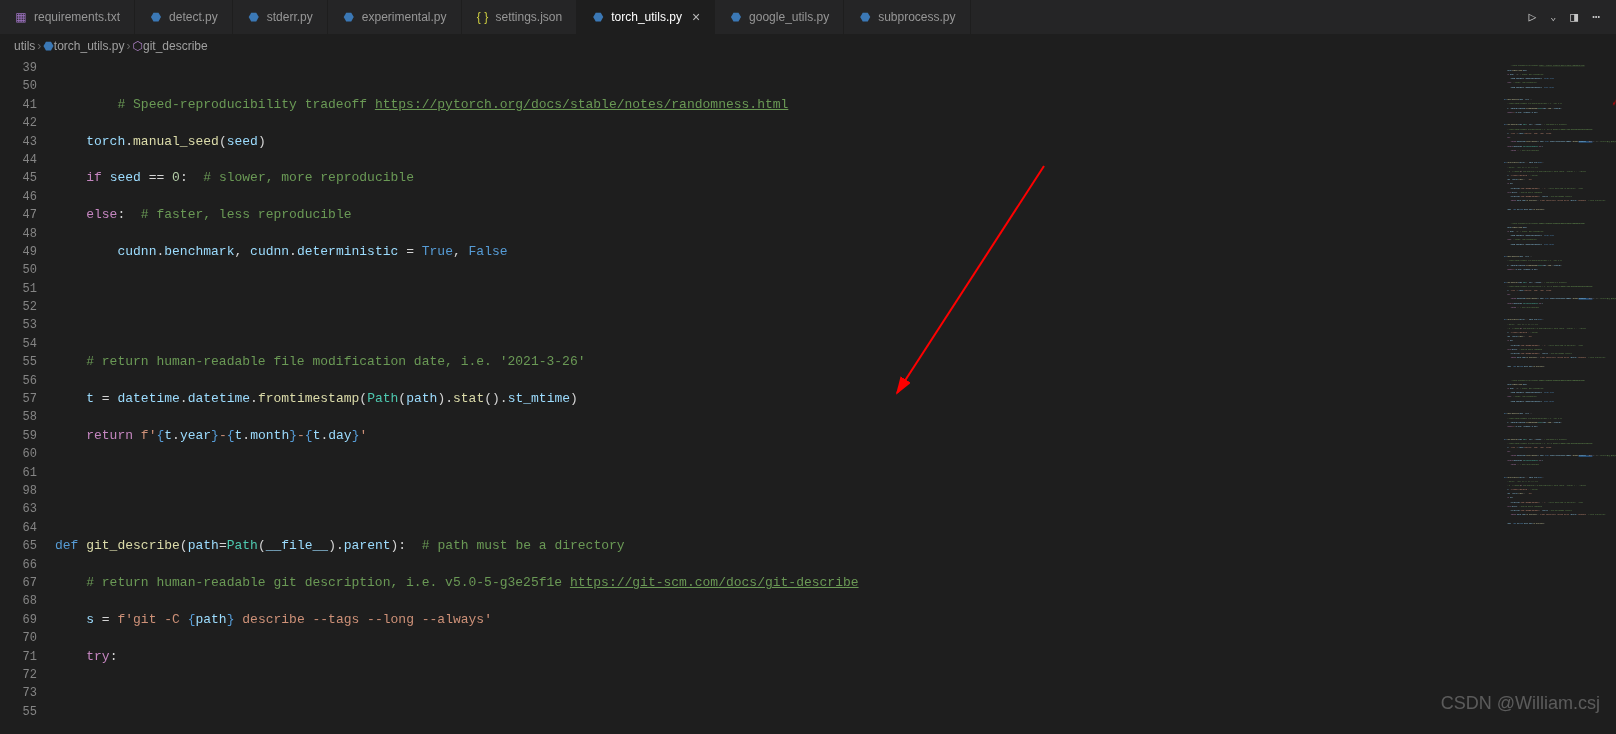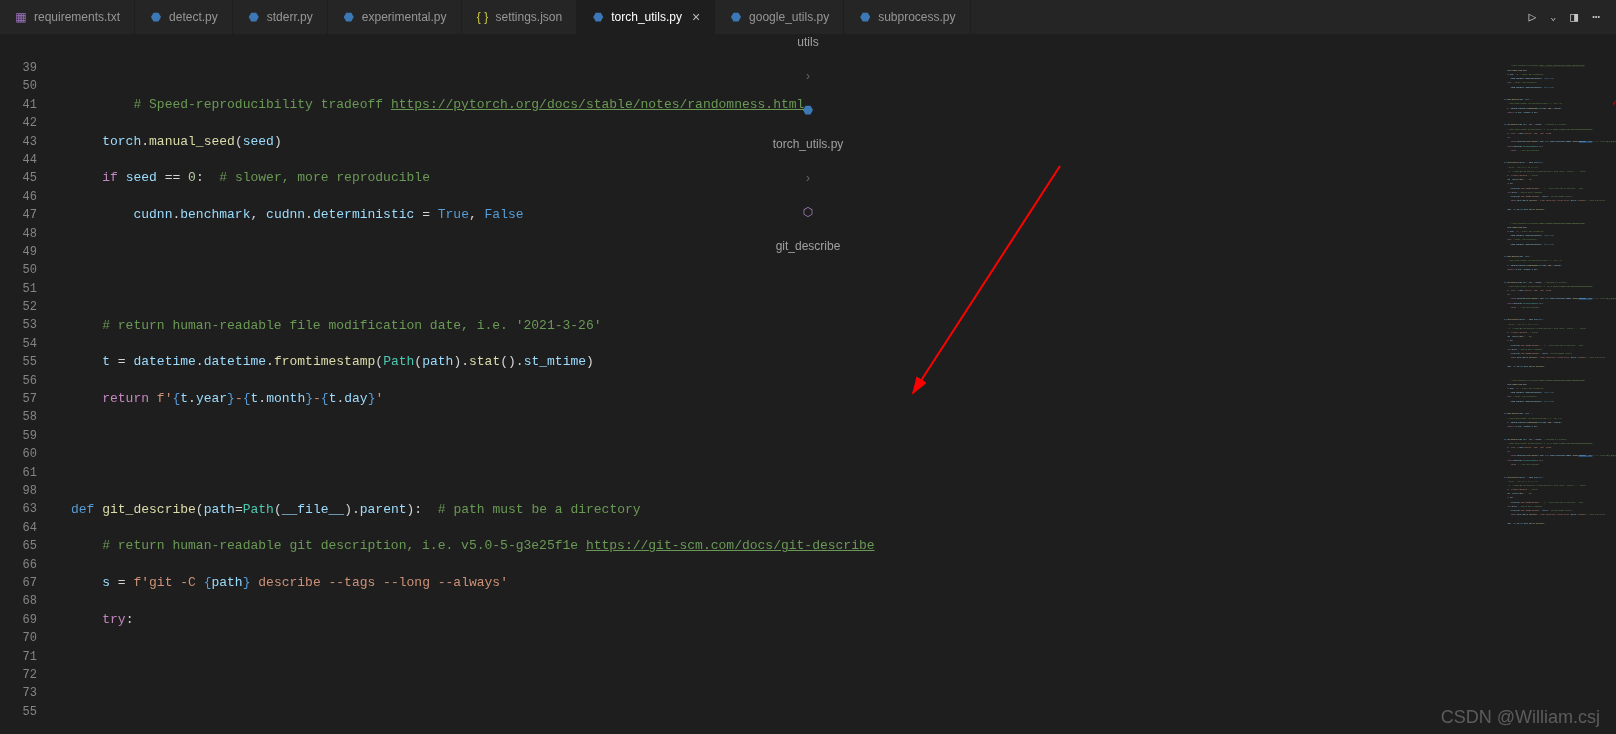--- a/index.html
+++ b/index.html
@@ -46,29 +46,27 @@
   gap: 14px;
   color: #c5c5c5;
 }
 .breadcrumbs {
   display: flex;
   align-items: center;
   height: 22px;
   padding: 0 14px;
   font-size: 12px;
   color: #a0a0a0;
-  gap: 20px;
+  gap: 0;
   font-family: "Segoe UI", Arial, sans-serif;
-  flex-direction: column;
 }
 .breadcrumbs .sep { color: #666; margin: 0 2px;}
 .editor-area {
   display: flex;
   height: calc(100% - 57px);
-  gap: 16px;
 }
 .gutter {
   width: 55px;
   text-align: right;
   padding-right: 18px;
   color: #858585;
   user-select: none;
   line-height: 18.4px;
   padding-top: 2px;
   font-size: 12px;
@@ -112,21 +110,21 @@
 .sel { background: #264f78; border-radius: 1px; padding: 1px 0;}
 .arrow {
   position: absolute;
   top: 104px;
   left: 834px;
   pointer-events: none;
 }
 .watermark {
   position: absolute;
   right: 16px;
-  bottom: 6px;
+  bottom: 20px;
   color: rgba(220,220,220,0.32);
   font-family: Arial, sans-serif;
   font-size: 18px;
 }
 .pyicon { color:#3b78b5; }
 .jsicon { color:#cbcb41; }
 .txticon { color:#a074c4;}
 .symicon { color:#b084c9;}
 </style>
 </head>
@@ -220,20 +218,21 @@
       <div class="num">70</div>
       <div class="num">71</div>
       <div class="num">72</div>
       <div class="num">73</div>
       <div class="num">55</div>
     </div>
   <div class="code" id="code"><div class="line"></div>
 <div class="line">        <span class="cmt"># Speed-reproducibility tradeoff <span class="link">https://pytorch.org/docs/stable/notes/randomness.html</span></span></div>
 <div class="line">    <span class="var">torch</span>.<span class="fn">manual_seed</span>(<span class="var">seed</span>)</div>
 <div class="line">    <span class="kw2">if</span> <span class="var">seed</span> == <span class="num2">0</span>:  <span class="cmt"># slower, more reproducible</span></div>
+<div class="line">    <span class="kw2">else</span>:  <span class="cmt"># faster, less reproducible</span></div>
 <div class="line">        <span class="var">cudnn</span>.<span class="var">benchmark</span>, <span class="var">cudnn</span>.<span class="var">deterministic</span> = <span class="const">True</span>, <span class="const">False</span></div>
 <div class="line"></div>
 <div class="line"></div>
 <div class="line">    <span class="cmt"># return human-readable file modification date, i.e. '2021-3-26'</span></div>
 <div class="line">    <span class="var">t</span> = <span class="var">datetime</span>.<span class="var">datetime</span>.<span class="fn">fromtimestamp</span>(<span class="cls">Path</span>(<span class="var">path</span>).<span class="fn">stat</span>().<span class="var">st_mtime</span>)</div>
 <div class="line">    <span class="kw2">return</span> <span class="str">f'</span><span class="const">{</span><span class="var">t</span>.<span class="var">year</span><span class="const">}</span><span class="str">-</span><span class="const">{</span><span class="var">t</span>.<span class="var">month</span><span class="const">}</span><span class="str">-</span><span class="const">{</span><span class="var">t</span>.<span class="var">day</span><span class="const">}</span><span class="str">'</span></div>
 <div class="line"></div>
 <div class="line"></div>
 <div class="line"><span class="kw">def</span> <span class="fn">git_describe</span>(<span class="var">path</span>=<span class="cls">Path</span>(<span class="var">__file__</span>).<span class="var">parent</span>):  <span class="cmt"># path must be a directory</span></div>
 <div class="line">    <span class="cmt"># return human-readable git description, i.e. v5.0-5-g3e25f1e <span class="link">https://git-scm.com/docs/git-describe</span></span></div>

